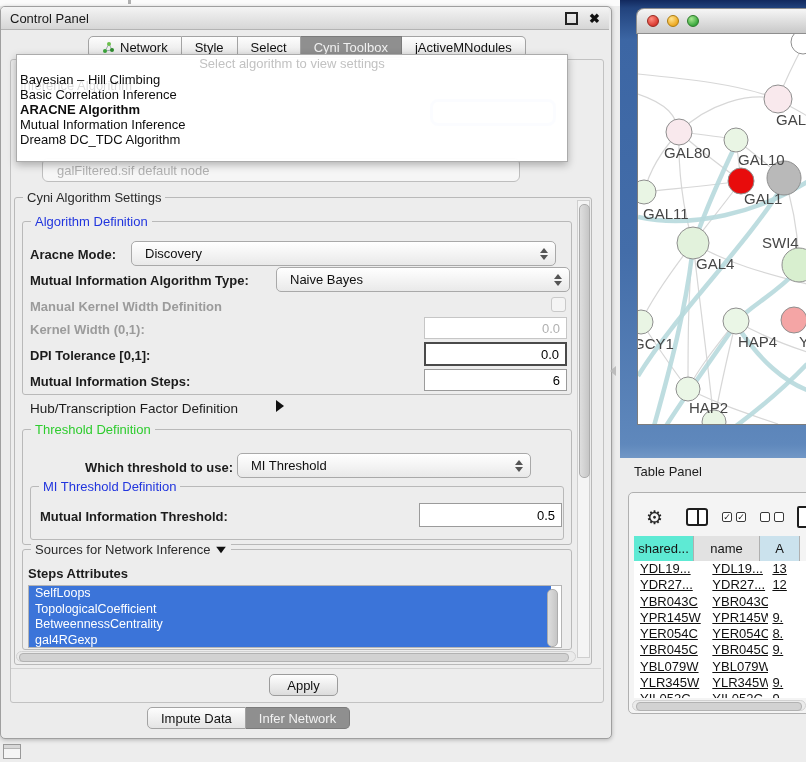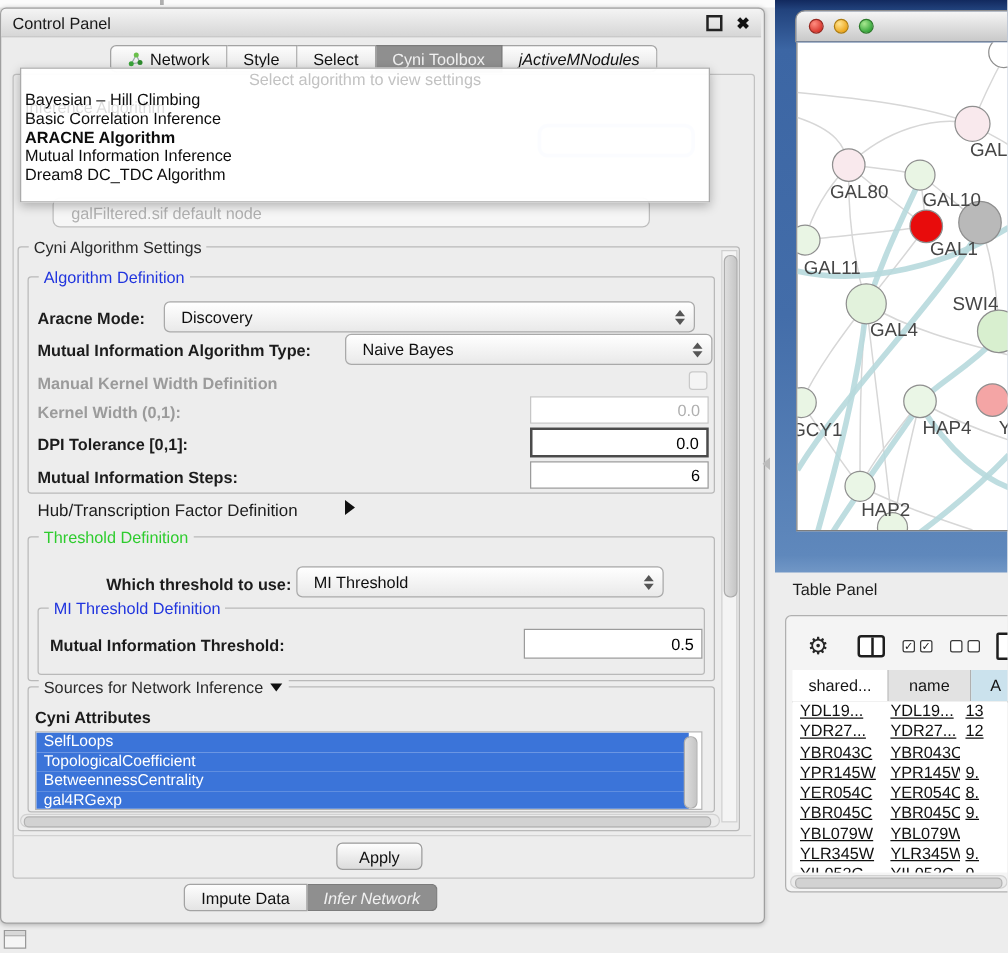--- a/index.html
+++ b/index.html
@@ -13,21 +13,21 @@
                border-bottom:1px solid #b3b3b3;border-radius:4px 4px 0 0;display:flex;align-items:center;padding:0 9px;box-sizing:border-box;}
   .cp-title{font-size:13px;color:#181818;}
   .float-box{width:9px;height:9px;border:2px solid #222;margin-left:auto;}
   .close-x{font-size:13px;font-weight:bold;color:#111;margin-left:11px;line-height:1;}
   
   .tabstrip{display:flex;position:absolute;}
   .tab{height:22px;padding:0 13px;border:1px solid #a3a3a3;border-left:none;
        background:linear-gradient(#fdfdfd,#e4e4e4);display:flex;align-items:center;gap:5px;
        font-size:13px;color:#111;box-sizing:border-box;white-space:nowrap;}
   .tab:first-child{border-left:1px solid #a3a3a3;border-radius:5px 0 0 5px;}
-  .tab:last-child{border-radius:0 5px 5px 0;font-style:italic;}
+  .tab:last-child{border-radius:0 5px 5px 0;}
   .tab.sel{background:#8f8f8f;color:#f1f1f1;border-color:#7b7b7b;}
   
   .cp-content{left:10px;top:59px;width:592px;height:642px;border:1px solid #c2c2c2;background:#ededed;border-radius:3px;}
   .divider{left:11px;top:668px;width:590px;height:1px;background:#d2d2d2;}
   
   .popup{left:16px;top:54px;width:552px;height:108px;background:rgba(255,255,255,.97);
          border:1px solid #ababab;box-shadow:0 3px 8px rgba(0,0,0,.28);z-index:20;padding-top:1px;box-sizing:border-box;}
   .pop-placeholder{height:16px;line-height:16px;text-align:center;color:#c2c2c2;font-size:13px;}
   .pop-item{height:15px;line-height:15px;padding-left:3px;font-size:13px;color:#0d0d0d;white-space:nowrap;}
   .pop-item.bold{font-weight:bold;}
@@ -208,21 +208,21 @@
 </div>
 <span class="abs flabel" style="left:40px;top:509px;">Mutual Information Threshold:</span>
 <div class="abs tfield" style="left:419px;top:503px;width:143px;height:24px;">0.5</div>
 
 <div class="abs group" style="left:22px;top:549px;width:548px;height:99px;">
   <span class="legend">
     <span>Sources for Network Inference</span>
     <span class="tri-down" style="transform:scale(.8);"></span>
   </span>
 </div>
-<span class="abs flabel" style="left:28px;top:566px;">Cyni Attributes</span>
+<span class="abs flabel" style="left:28px;top:566px;">Steps Attributes</span>
 <div class="abs attr-list" style="left:28px;top:585px;width:534px;height:63px;">
   <div id="attr-items">
       <div class="attr-row" style="background: rgb(59, 116, 217);">SelfLoops</div>
       <div class="attr-row" style="background: rgb(59, 116, 217);">TopologicalCoefficient</div>
       <div class="attr-row" style="background: rgb(59, 116, 217);">BetweennessCentrality</div>
       <div class="attr-row" style="background: rgb(59, 116, 217);">gal4RGexp</div>
     </div>
   <div class="vthumb" style="position:absolute;right:3px;top:3px;width:9px;height:56px;"></div>
 </div>
 <div class="abs hscroll" style="left:16px;top:651px;width:560px;height:11px;">
@@ -313,21 +313,21 @@
 <div class="abs tp-panel"></div>
 <span class="abs gear" style="left:646px;top:508px;">⚙</span>
 <div class="abs colicon" style="left:686px;top:508px;"></div>
 <div class="abs mini-cb" style="left:722px;top:512px;">✓</div>
 <div class="abs mini-cb" style="left:736px;top:512px;">✓</div>
 <div class="abs mini-cb" style="left:760px;top:512px;"></div>
 <div class="abs mini-cb" style="left:774px;top:512px;"></div>
 <div class="abs docicon" style="left:797px;top:506px;"></div>
 
 <div class="thead" id="table-head">
-    <div class="th" style="width: 77px; background: #ffffff;">shared...</div>
+    <div class="th" style="width: 60px; background: #5eead4;">shared...</div>
     <div class="th" style="width: 66px; background: rgb(226, 226, 226);">name</div>
     <div class="th" style="width: 40px; background: rgb(203, 226, 237);">A</div>
   </div>
 <div class="tbody" id="table-body">
     <div class="trow">
       <span class="td" style="width: 77px; padding-left: 6px;">YDL19...</span>
       <span class="td" style="width: 66px; padding-left: 6px;">YDL19...</span>
       <span class="td" style="width: 40px; padding-left: 4px;">13</span>
     </div>
     <div class="trow">

